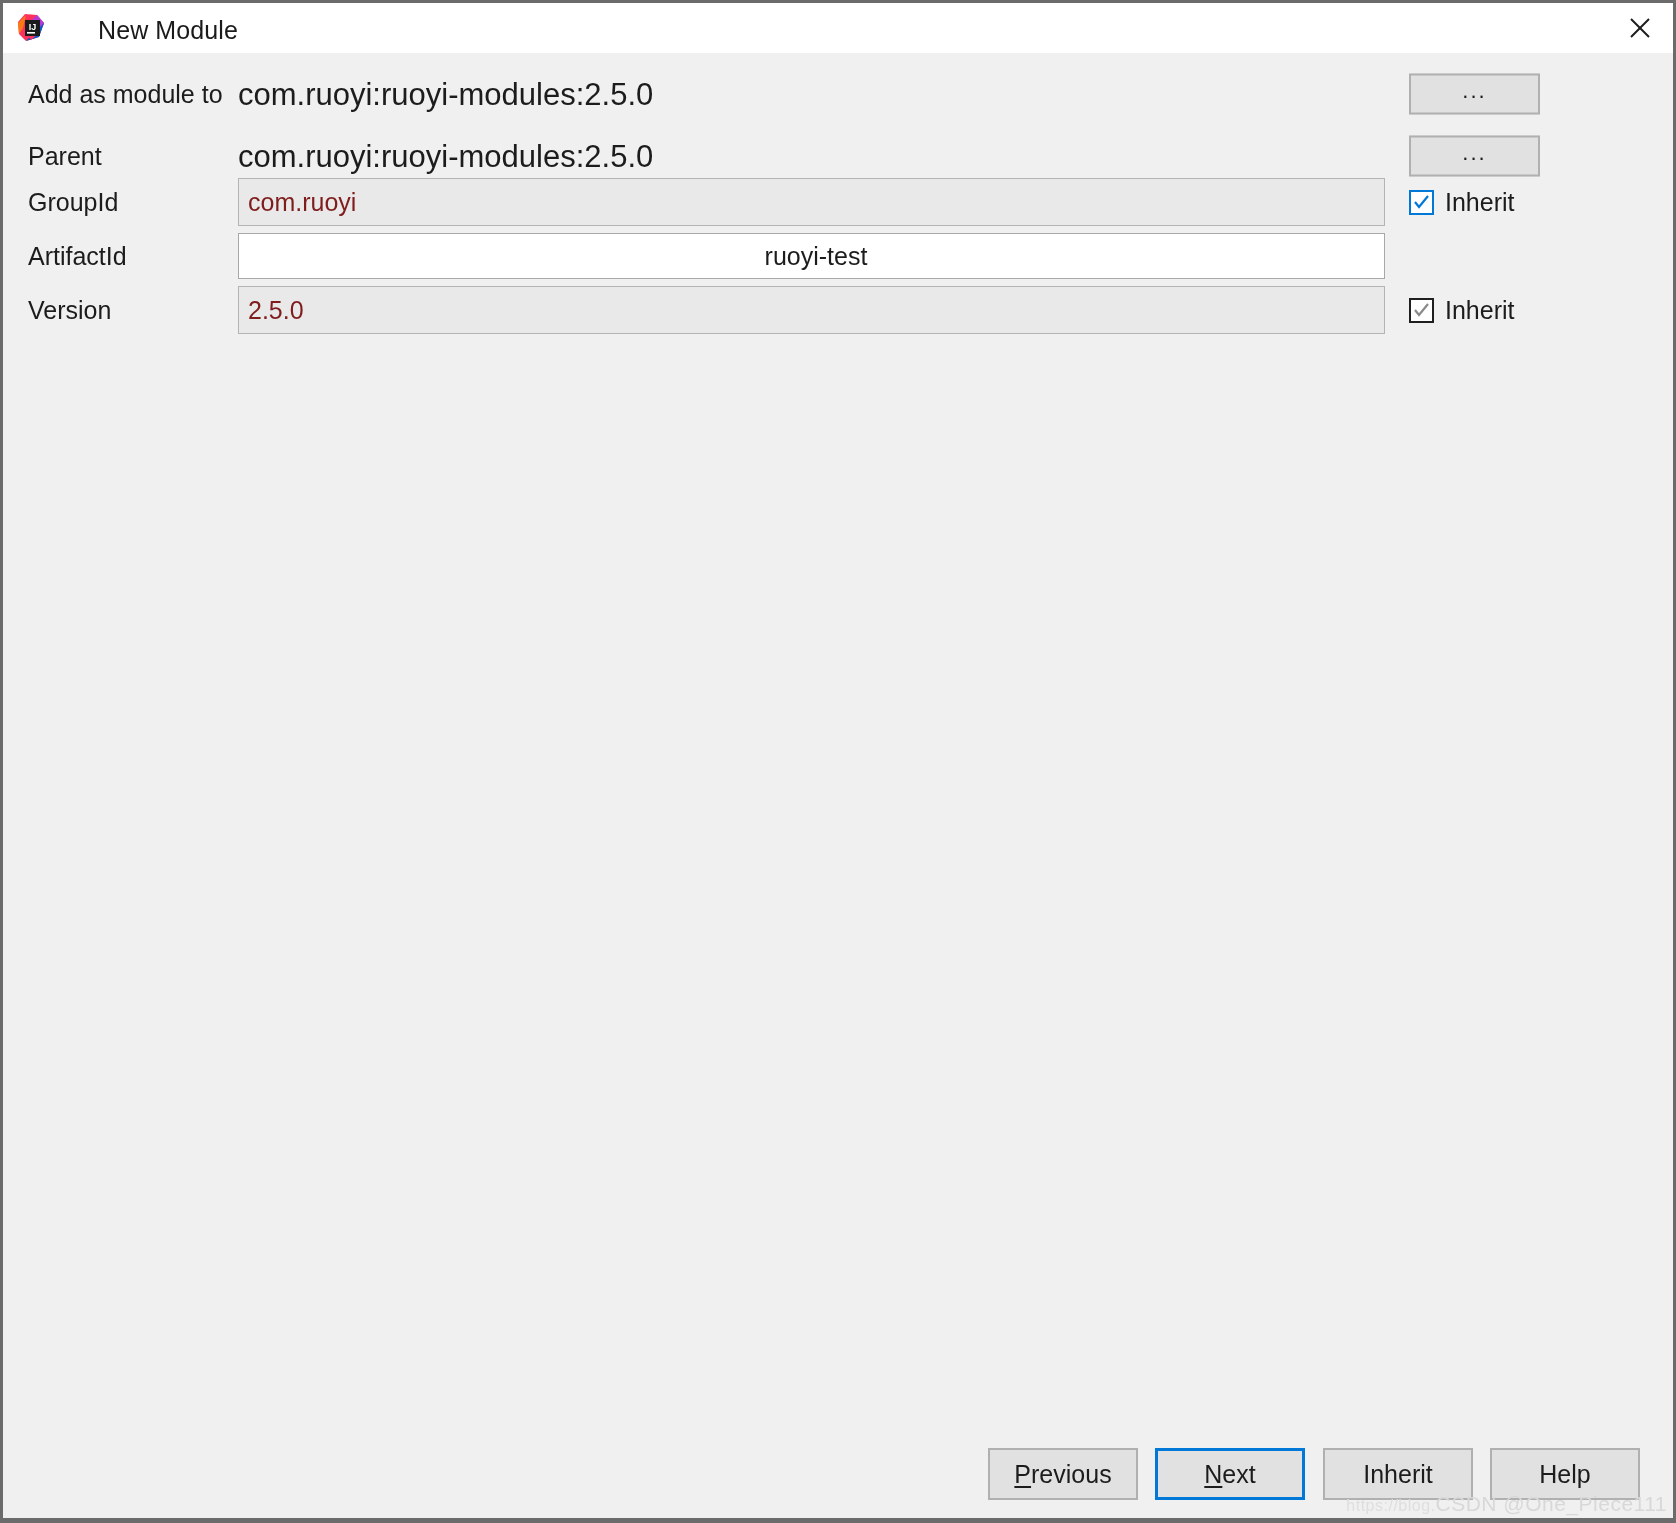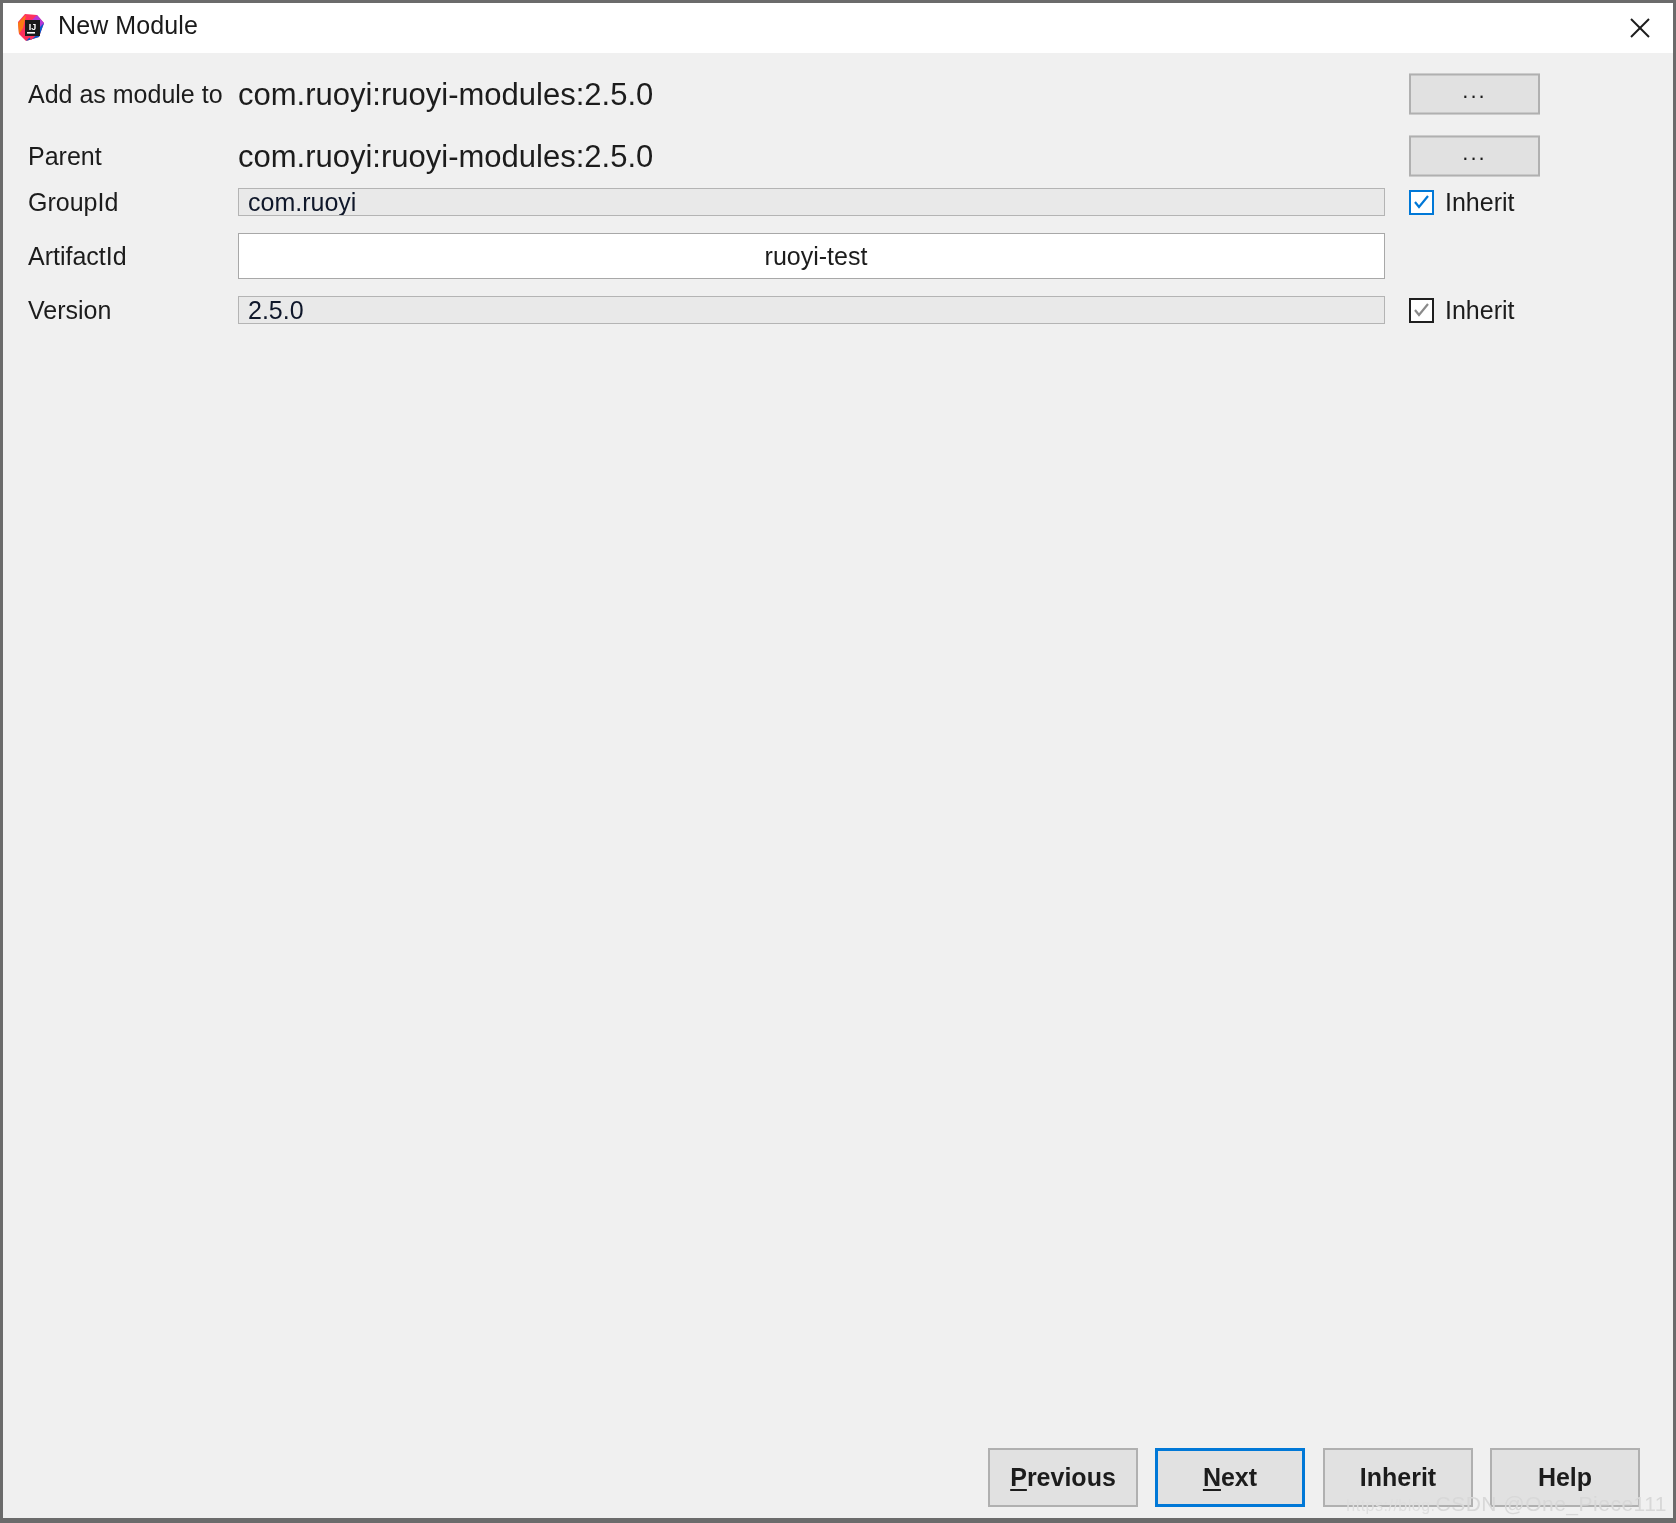--- a/index.html
+++ b/index.html
@@ -35,22 +35,23 @@
   .titlebar {
     position: relative;
     height: 50px;
     flex: 0 0 50px;
     background: #ffffff;
     display: flex;
     align-items: center;
   }
   .title-left {
     display: flex;
-    align-items: flex-start;
+    align-items: flex-end;
     padding-left: 14px;
+    gap: 40px;
   }
   .app-icon {
     width: 30px;
     height: 30px;
     position: relative;
     flex: 0 0 30px;
     margin-right: 11px;
   }
   .app-icon svg { display: block; }
   .title-text {
@@ -107,29 +108,29 @@
     line-height: 1;
   }
 
   
   .field {
     position: absolute;
     left: 235px;
     top: 50%;
     transform: translateY(-50%);
     width: 1147px;
-    height: 28px;
+    height: 48px;
     box-sizing: border-box;
     border: 1px solid #b4b4b4;
     background: #e9e9e9;
     display: flex;
     align-items: center;
     padding-left: 9px;
     font-size: 25px;
-    color: #0f172a;
+    color: #7f1d1d;
     white-space: nowrap;
     overflow: hidden;
   }
   .field.editable {
     background: #ffffff;
     color: #1c1c1c;
     border: 1px solid #a8a8a8;
     height: 46px;
     justify-content: center;
   }
@@ -191,32 +192,31 @@
   .footer {
     position: absolute;
     left: 0;
     bottom: 18px;
     width: 100%;
     height: 52px;
   }
   .btn {
     position: absolute;
     top: 0;
-    height: 59px;
+    height: 52px;
     box-sizing: border-box;
     background: #e1e1e1;
     border: 2px solid #b0b0b0;
     display: flex;
     align-items: center;
     justify-content: center;
     font-size: 25px;
     color: #1c1c1c;
     line-height: 1;
     white-space: nowrap;
-    font-weight: bold;
   }
   .btn.focused {
     border: 3px solid #0078d7;
   }
   .btn u { text-underline-offset: 3px; }
 
   
   .watermark {
     position: absolute;
     right: 6px;

